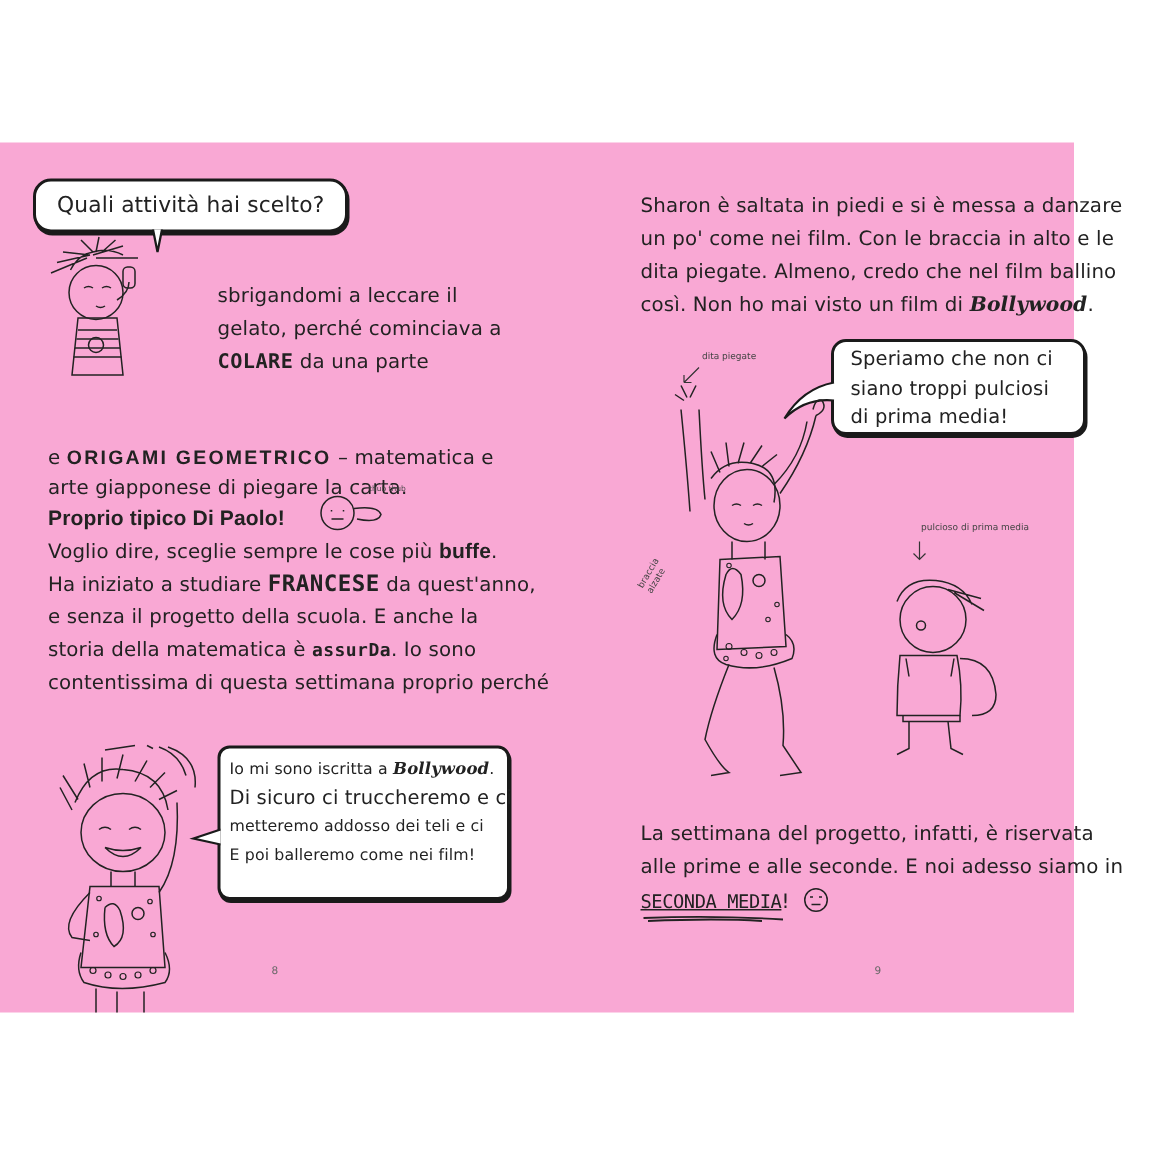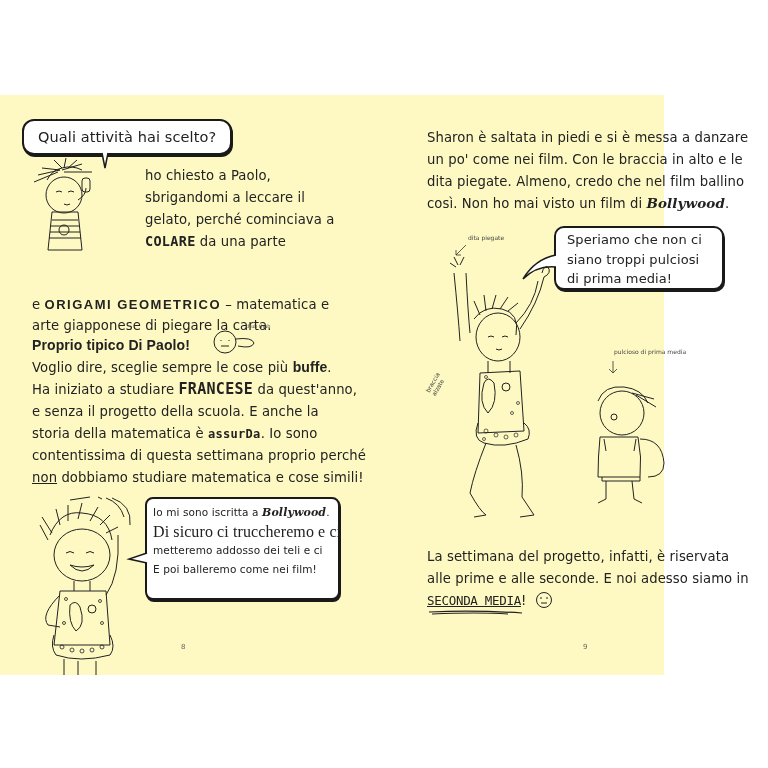--- a/index.html
+++ b/index.html
@@ -1,22 +1,22 @@
 <!DOCTYPE html>
 <html><head>
   <meta charset="utf-8">
   <style>
     html, body { margin: 0; padding: 0; }
     body {
       width: 768px; height: 768px; background: #ffffff; position: relative; overflow: hidden;
       font-family: "DejaVu Sans", sans-serif; color: #1a1a1a;
     }
     .spread {
-      position: absolute; left: 0; top: 95px; width: 664px; height: 580px;
-      background: #fef9c3;
+      position: absolute; left: 0; top: 95px; width: 716px; height: 580px;
+      background: #f9a8d4;
     }
     .page { position: absolute; top: 0; height: 580px; }
     .page-left { left: 0; width: 384px; }
     .page-right { left: 384px; width: 384px; }
     .txt { position: absolute; font-size: 13.2px; line-height: 21.5px; letter-spacing: 0.1px; white-space: nowrap; color: #222; }
     .b1 { font-family: "DejaVu Sans Mono", monospace; font-weight: bold; letter-spacing: 0.3px; font-size: 13.5px; }
     .b2 { font-family: "Liberation Sans", sans-serif; font-weight: bold; letter-spacing: 1.5px; font-size: 13px; }
     .b3 { font-family: "Liberation Sans", sans-serif; font-weight: bold; font-size: 14px; }
     .bw { font-family: "DejaVu Serif", serif; font-weight: bold; font-style: italic; font-size: 13.5px; }
     .bubble {
@@ -49,21 +49,20 @@
         <circle cx="42" cy="35" r="18"></circle>
         <path d="M34 32 q3 -2 6 0 M46 32 q3 -2 6 0 M42 44 q3 2 6 0"></path>
         <rect x="60" y="18" width="8" height="14" rx="3"></rect>
         <path d="M56 40 Q64 35 64 28"></path>
         <path d="M30 52 L26 90 L60 90 L56 52 Z"></path>
         <path d="M30 60 H56 M29 66 H57 M28 72 H58 M27 78 H59"></path>
         <circle cx="42" cy="70" r="5"></circle>
       </g>
     </svg>
 
-    <span class="txt" style="left:145px; top:70px;">ho chiesto a Paolo,</span>
     <span class="txt" style="left:145px; top:92px;">sbrigandomi a leccare il</span>
     <span class="txt" style="left:145px; top:114px;">gelato, perché cominciava a</span>
     <span class="txt" style="left:145px; top:136px;">
       <span class="b1">COLARE</span><span> da una parte</span>
     </span>
 
     <span class="txt" style="left:32px; top:199px;">
       <span>e </span><span class="b2">ORIGAMI GEOMETRICO</span><span> – matematica e</span>
     </span>
     <span class="txt" style="left:32px; top:220px;">arte giapponese di piegare la carta.</span>
@@ -83,23 +82,20 @@
       <span>Voglio dire, sceglie sempre le cose più </span><span class="b3">buffe</span><span>.</span>
     </span>
     <span class="txt" style="left:32px; top:284px;">
       <span>Ha iniziato a studiare </span><span class="b1" style="font-size:15px;">FRANCESE</span><span> da quest'anno,</span>
     </span>
     <span class="txt" style="left:32px; top:306px;">e senza il progetto della scuola. E anche la</span>
     <span class="txt" style="left:32px; top:328px;">
       <span>storia della matematica è </span><span class="b1" style="font-size:12px;">assurDa</span><span>. Io sono</span>
     </span>
     <span class="txt" style="left:32px; top:350px;">contentissima di questa settimana proprio perché</span>
-    <span class="txt" style="left:32px; top:372px;">
-      <span class="ul">non</span><span> dobbiamo studiare matematica e cose simili!</span>
-    </span>
 
     <svg style="left:20px; top:400px;" width="125" height="180" viewBox="0 0 125 180">
       <g fill="none" stroke="#222" stroke-width="1">
         <path d="M50 5 L70 2 M78 2 L82 4 M86 3 Q100 8 104 22 M92 3 Q112 10 110 30"></path>
         <path d="M30 40 Q40 15 62 18 Q88 20 92 45 M28 45 L20 30 M32 38 L22 22 M40 30 L36 14 M48 26 L48 10 M58 24 L62 8 M70 26 L78 12 M80 30 L90 20 M86 38 L98 32"></path>
         <ellipse cx="62" cy="60" rx="28" ry="26"></ellipse>
         <path d="M46 58 q4 -3 8 0 M66 58 q4 -3 8 0"></path>
         <path d="M50 70 Q62 82 74 70 Q62 74 50 70"></path>
         <path d="M54 86 L54 96 M70 86 L70 96"></path>
         <path d="M40 96 L86 96 L90 150 L34 150 Z"></path>
@@ -120,21 +116,21 @@
           <circle cx="80" cy="106" r="1.5"></circle>
           <circle cx="82" cy="128" r="1.5"></circle>
           <circle cx="44" cy="128" r="1.5"></circle>
       </g>
     </svg>
 
     <div class="bubble" style="left:145px; top:402px; width:195px; height:103px; padding:4px 0 0 6px; box-sizing:border-box; border-radius:8px;">
       <span class="txt" style="font-size:10.5px; line-height:19px;">
         <span>Io mi sono iscritta a </span><span class="bw" style="font-size:11px;">Bollywood</span><span>.</span>
       </span>
-      <span class="txt" style="font-size:16px; line-height:19px;font-family:Liberation Serif, serif;">Di sicuro ci truccheremo e ci</span>
+      <span class="txt" style="font-size:13px; line-height:19px;">Di sicuro ci truccheremo e ci</span>
       <span class="txt" style="font-size:10.5px; line-height:19px;">metteremo addosso dei teli e ci</span>
       <span class="txt" style="font-size:10.5px; line-height:19px;">E poi balleremo come nei film!</span>
     </div>
     <svg style="left:128px; top:456px;" width="20" height="14">
       <path d="M19 2 L1 8 L19 12" fill="#fff" stroke="#1a1a1a" stroke-width="1.5"></path>
     </svg>
 
     <span class="pgnum" style="left:181px; top:548px;">8</span>
   </div>
 

